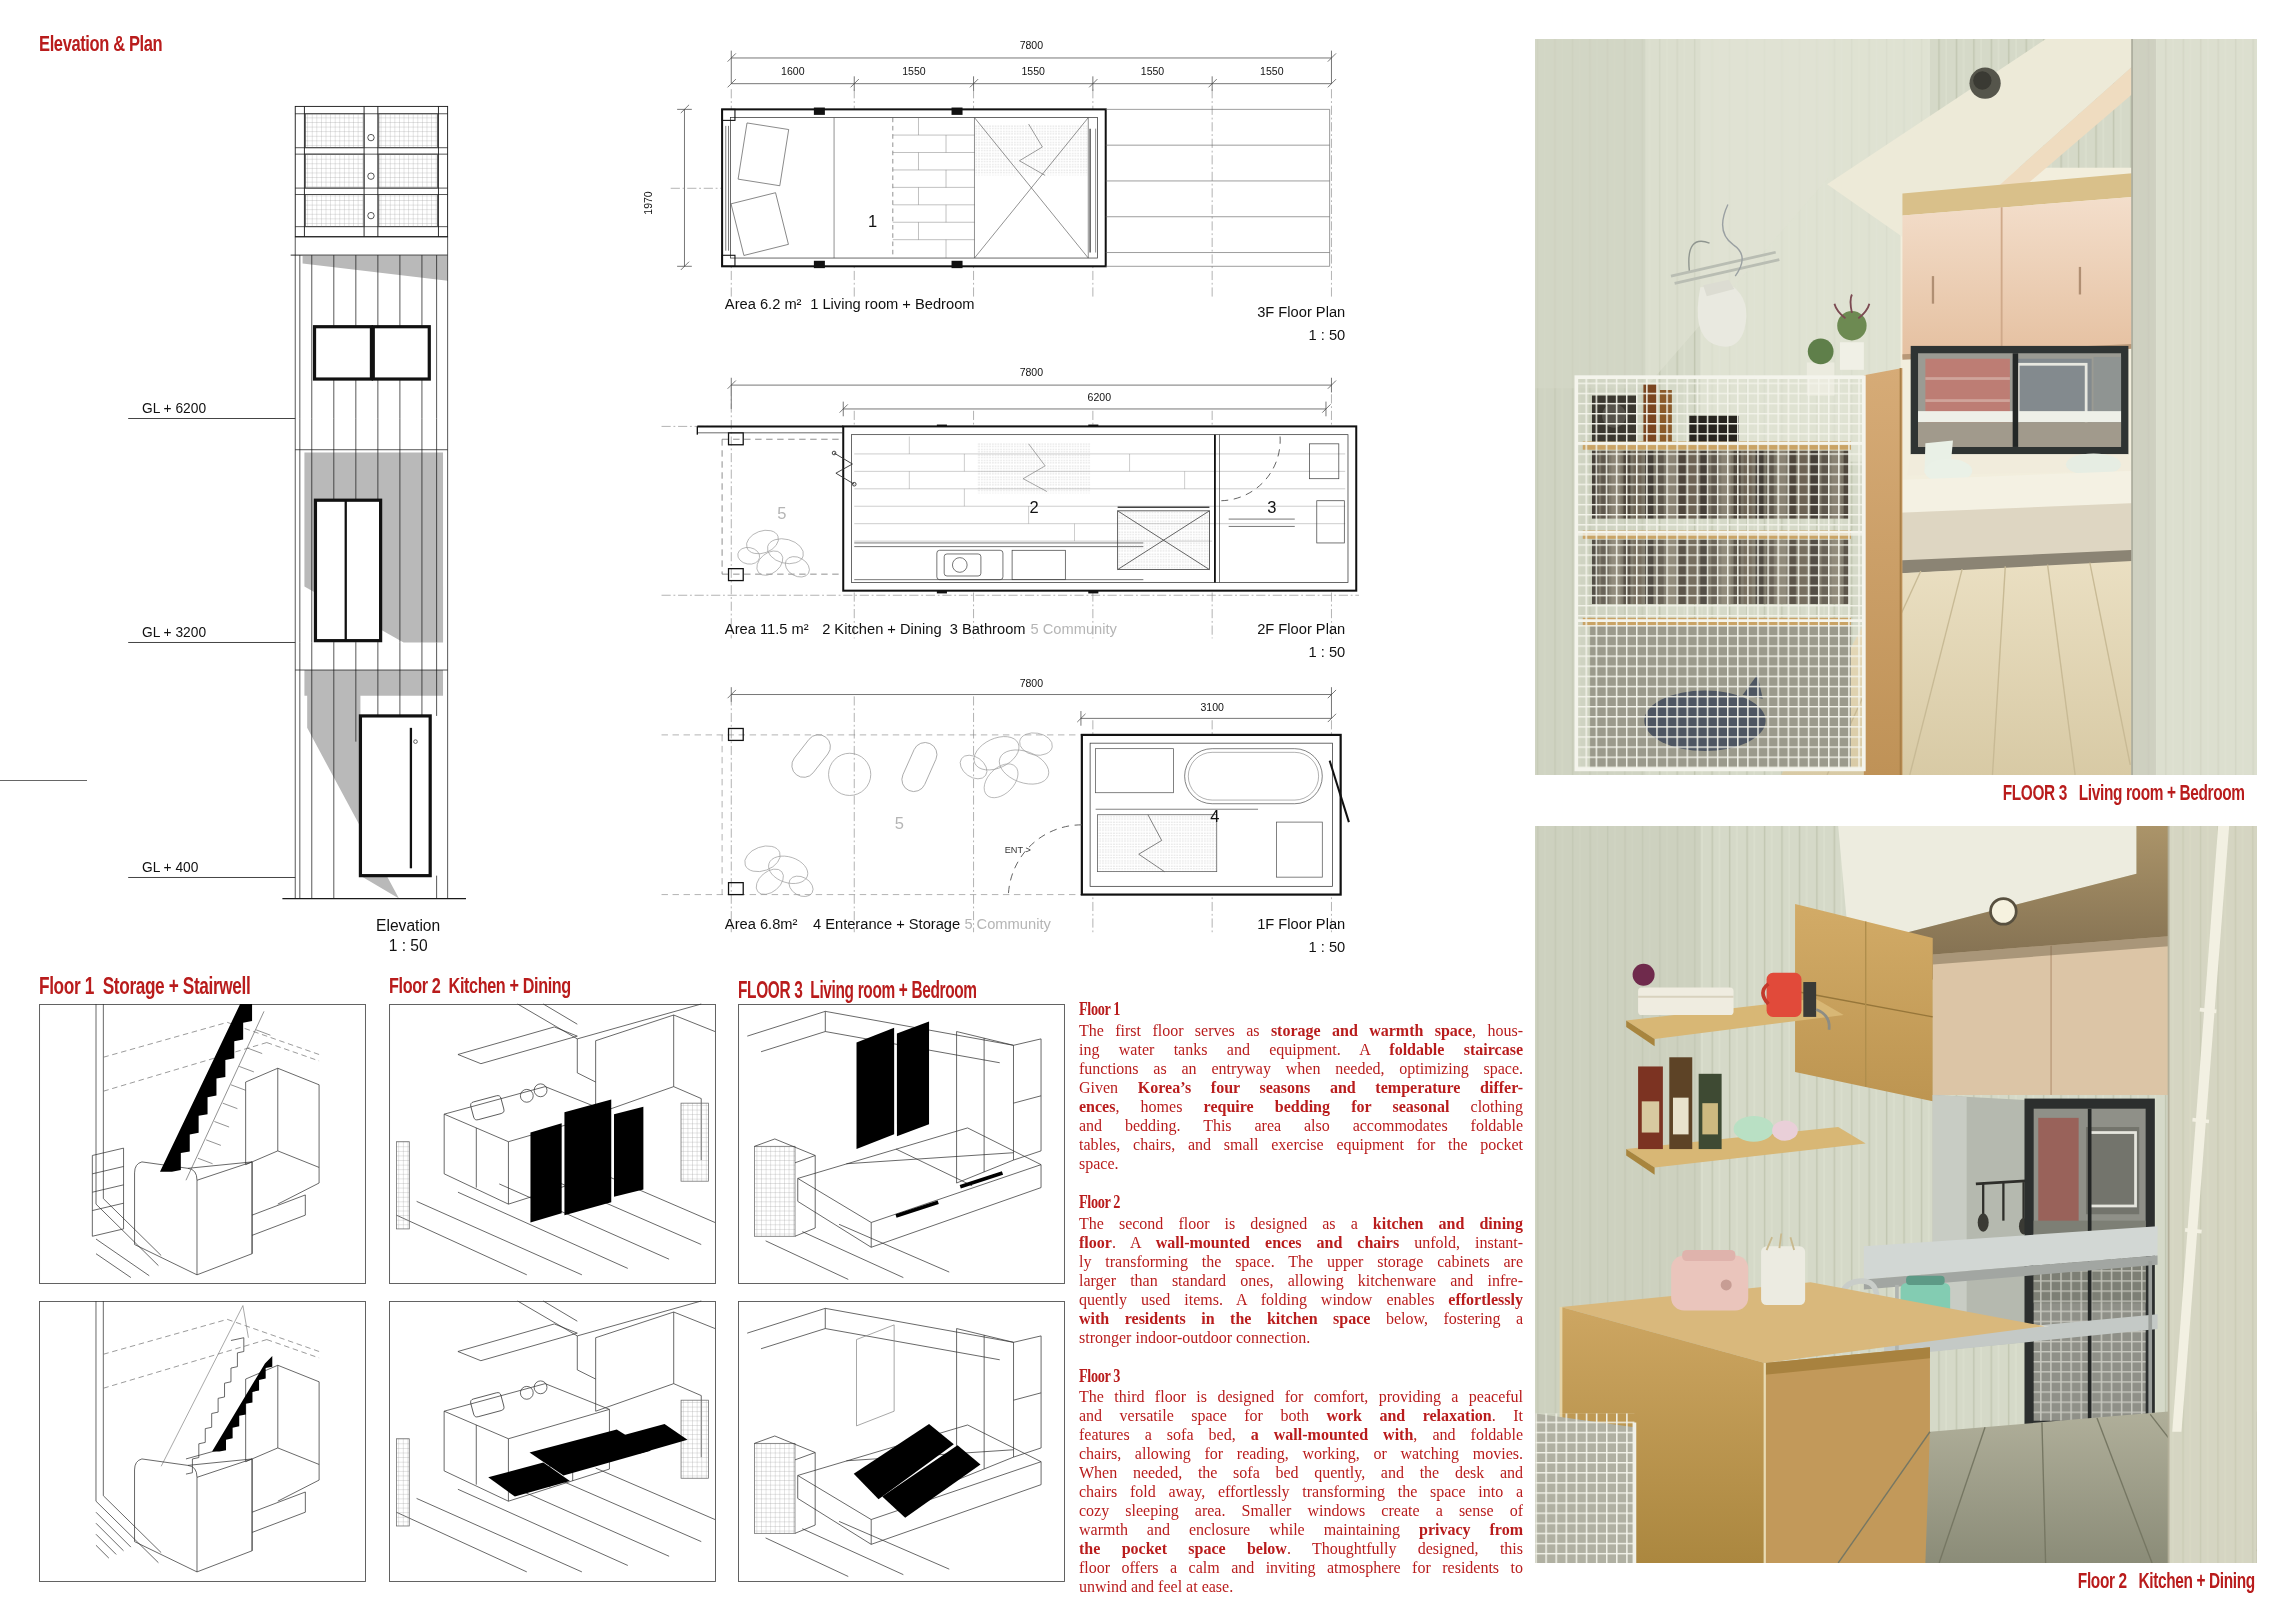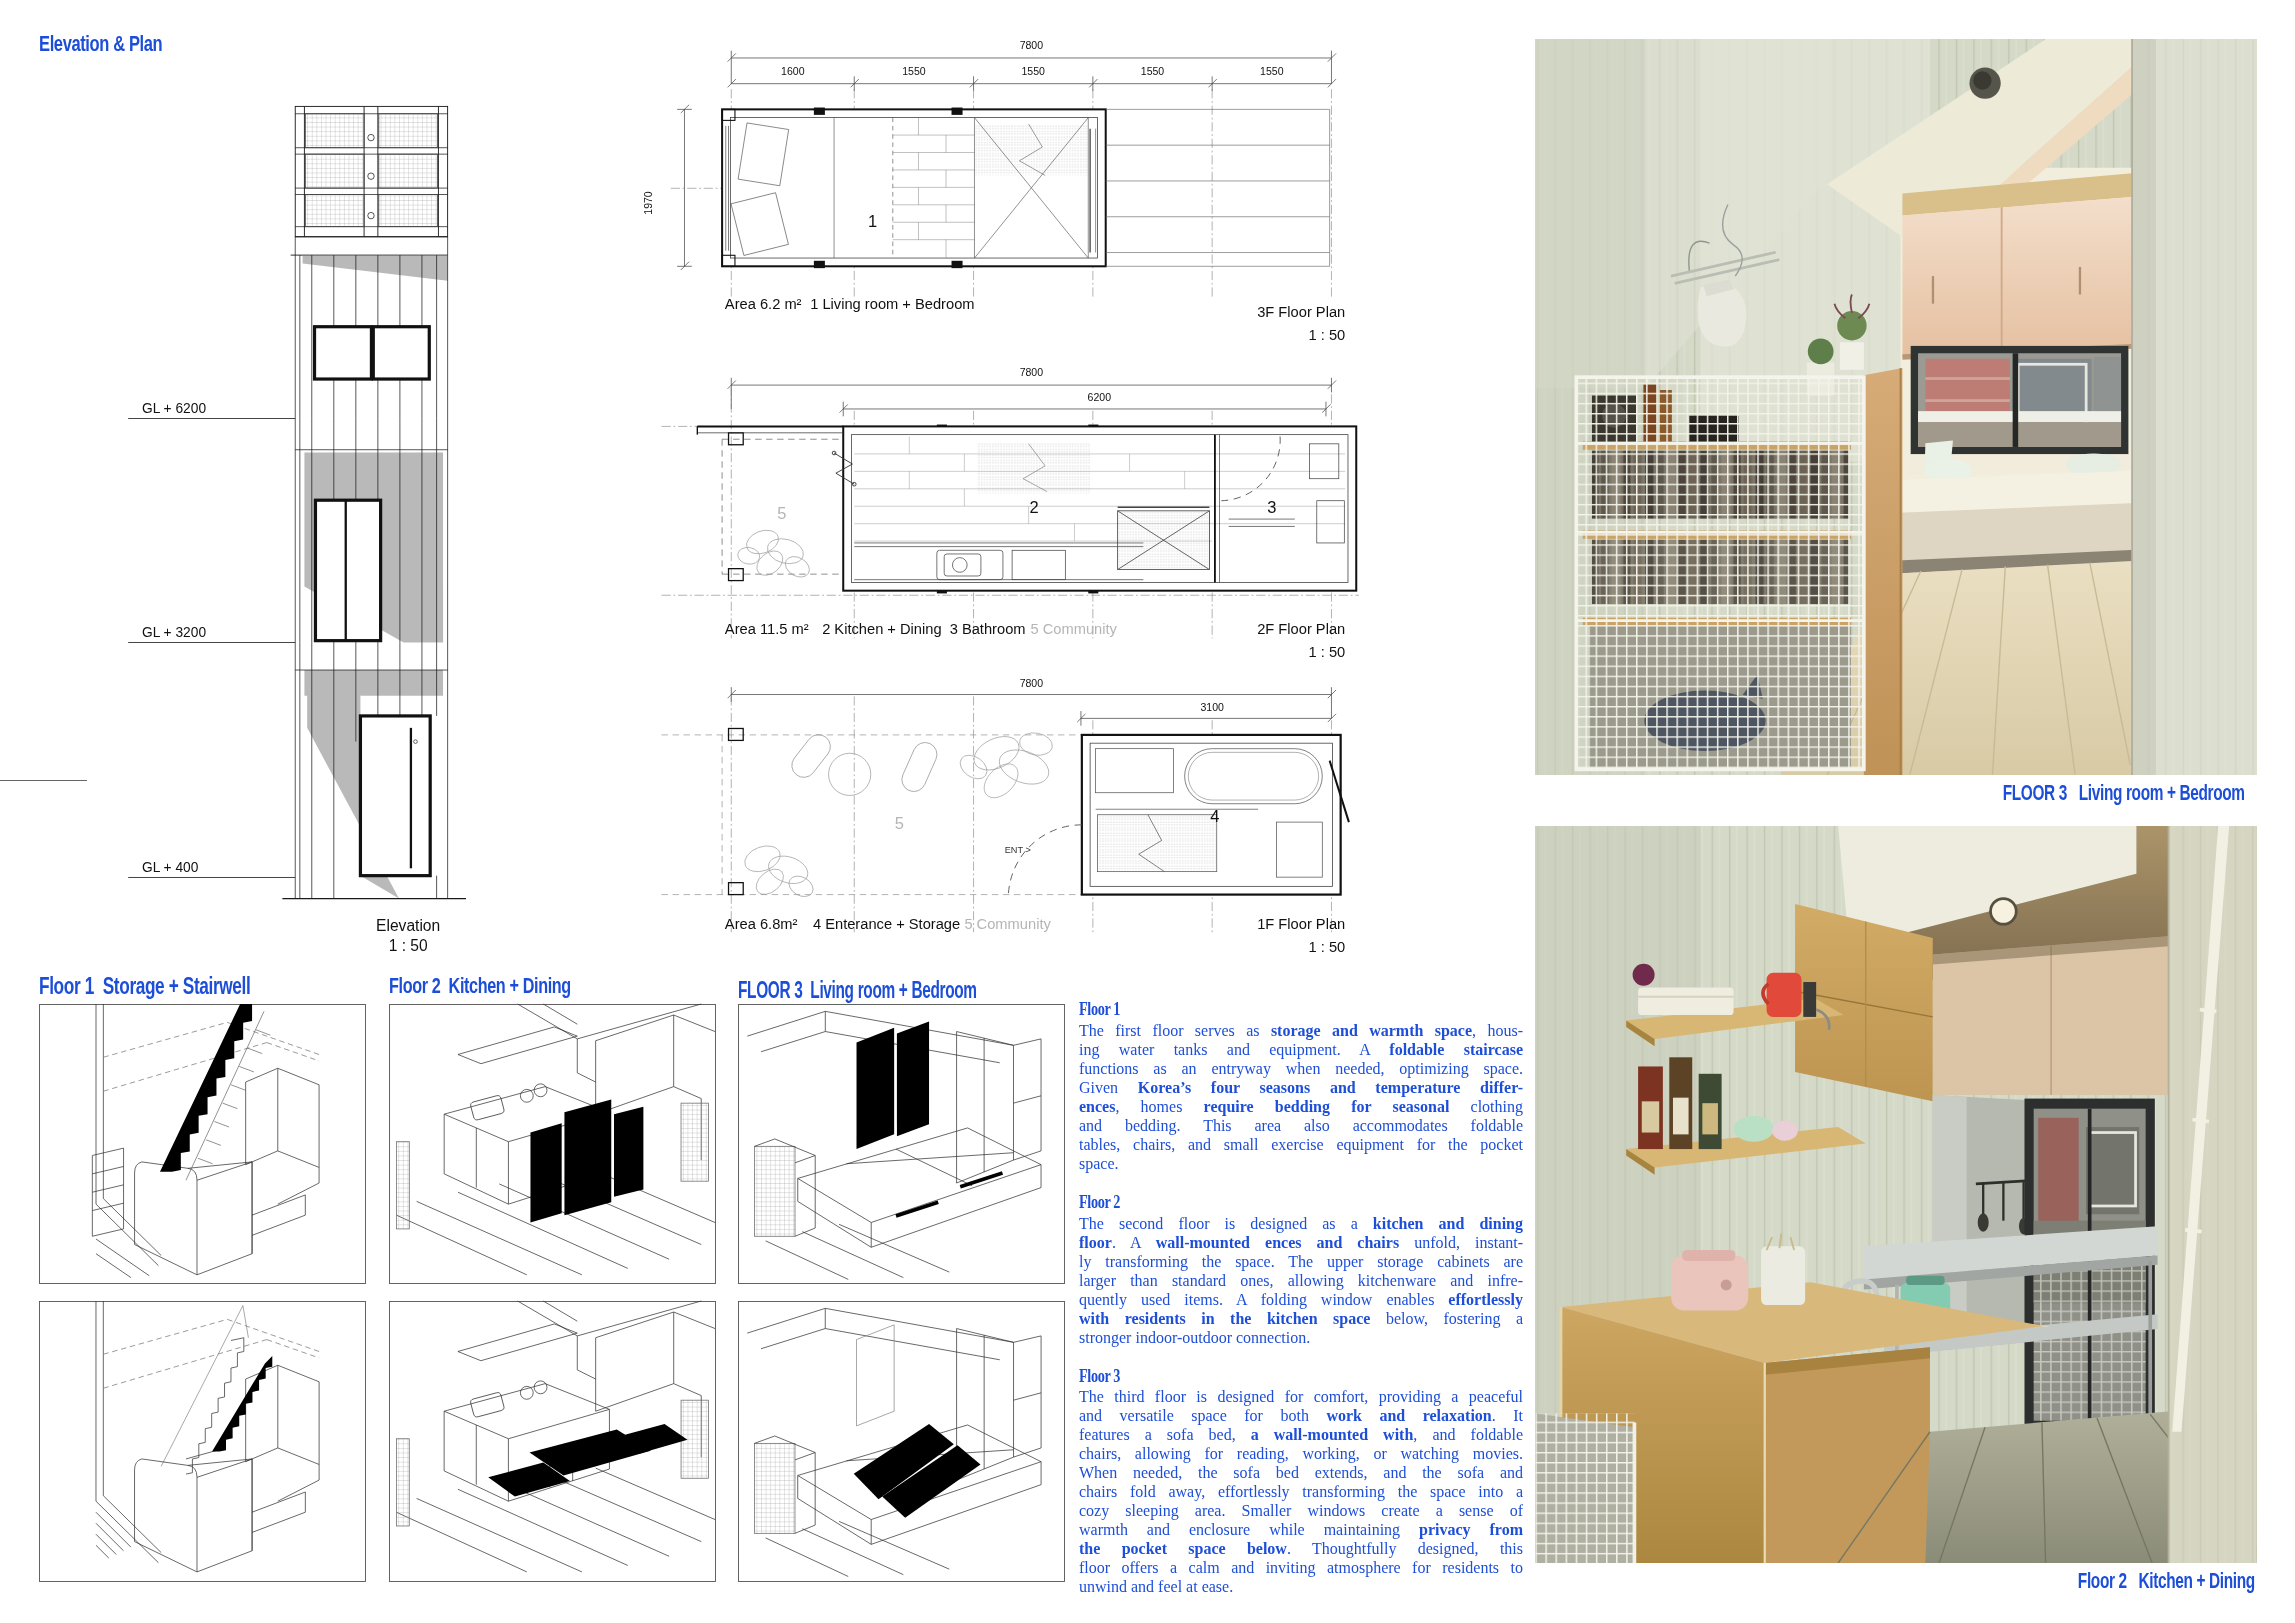--- a/index.html
+++ b/index.html
@@ -1,17 +1,17 @@
 <!DOCTYPE html>
 <html style="font-size:14.7px"><head>
 <meta charset="utf-8">
 <style>
   html,body{margin:0;padding:0;background:#fff;}
   #page{position:absolute;top:0;left:0;width:2296px;height:1624px;background:#fff;overflow:hidden;
-        font-family:"Liberation Sans",sans-serif;color:#1d4ed8;}
+        font-family:"Liberation Sans",sans-serif;color:#b91c1c;}
   .abs{position:absolute;}
   .hd{font-weight:bold;white-space:nowrap;letter-spacing:-0.5px;transform:scaleX(0.75);transform-origin:0 50%;}
   .hdr{font-weight:bold;white-space:nowrap;letter-spacing:-0.5px;transform:scaleX(0.75);transform-origin:100% 50%;}
   svg{display:block;overflow:visible;}
   svg text{font-family:"Liberation Sans",sans-serif;}
   .jl{display:block;text-align:justify;height:19px;overflow:hidden;}
   .jl::after{content:"";display:inline-block;width:100%;}
 </style>
 </head>
 <body>
@@ -699,21 +699,21 @@
     <div class="jl">ly transforming the space. The upper storage cabinets are</div>
     <div class="jl">larger than standard ones, allowing kitchenware and infre-</div>
     <div class="jl">quently used items. A folding window enables <b>effortlessly</b></div>
     <div class="jl"><b>with residents in the kitchen space</b> below, fostering a</div>
     <div>stronger indoor-outdoor connection.</div>
     <div class="hd" style="font-size:19px;margin-top:19px;margin-bottom:2.8px;">Floor 3</div>
     <div class="jl">The third floor is designed for comfort, providing a peaceful</div>
     <div class="jl">and versatile space for both <b>work and relaxation</b>. It</div>
     <div class="jl">features a sofa bed, <b>a wall-mounted with</b>, and foldable</div>
     <div class="jl">chairs, allowing for reading, working, or watching movies.</div>
-    <div class="jl">When needed, the sofa bed extends, and the sofa and</div>
+    <div class="jl">When needed, the sofa bed quently, and the desk and</div>
     <div class="jl">chairs fold away, effortlessly transforming the space into a</div>
     <div class="jl">cozy sleeping area. Smaller windows create a sense of</div>
     <div class="jl">warmth and enclosure while maintaining <b>privacy from</b></div>
     <div class="jl"><b>the pocket space below</b>. Thoughtfully designed, this</div>
     <div class="jl">floor offers a calm and inviting atmosphere for residents to</div>
     <div>unwind and feel at ease.</div>
   </div>
 
   <div class="abs" id="photo1" style="left:1535px;top:39px;width:722px;height:736px;background:#d3d7c6;overflow:hidden;">
   <svg width="722" height="736" viewBox="0 0 786 801">

